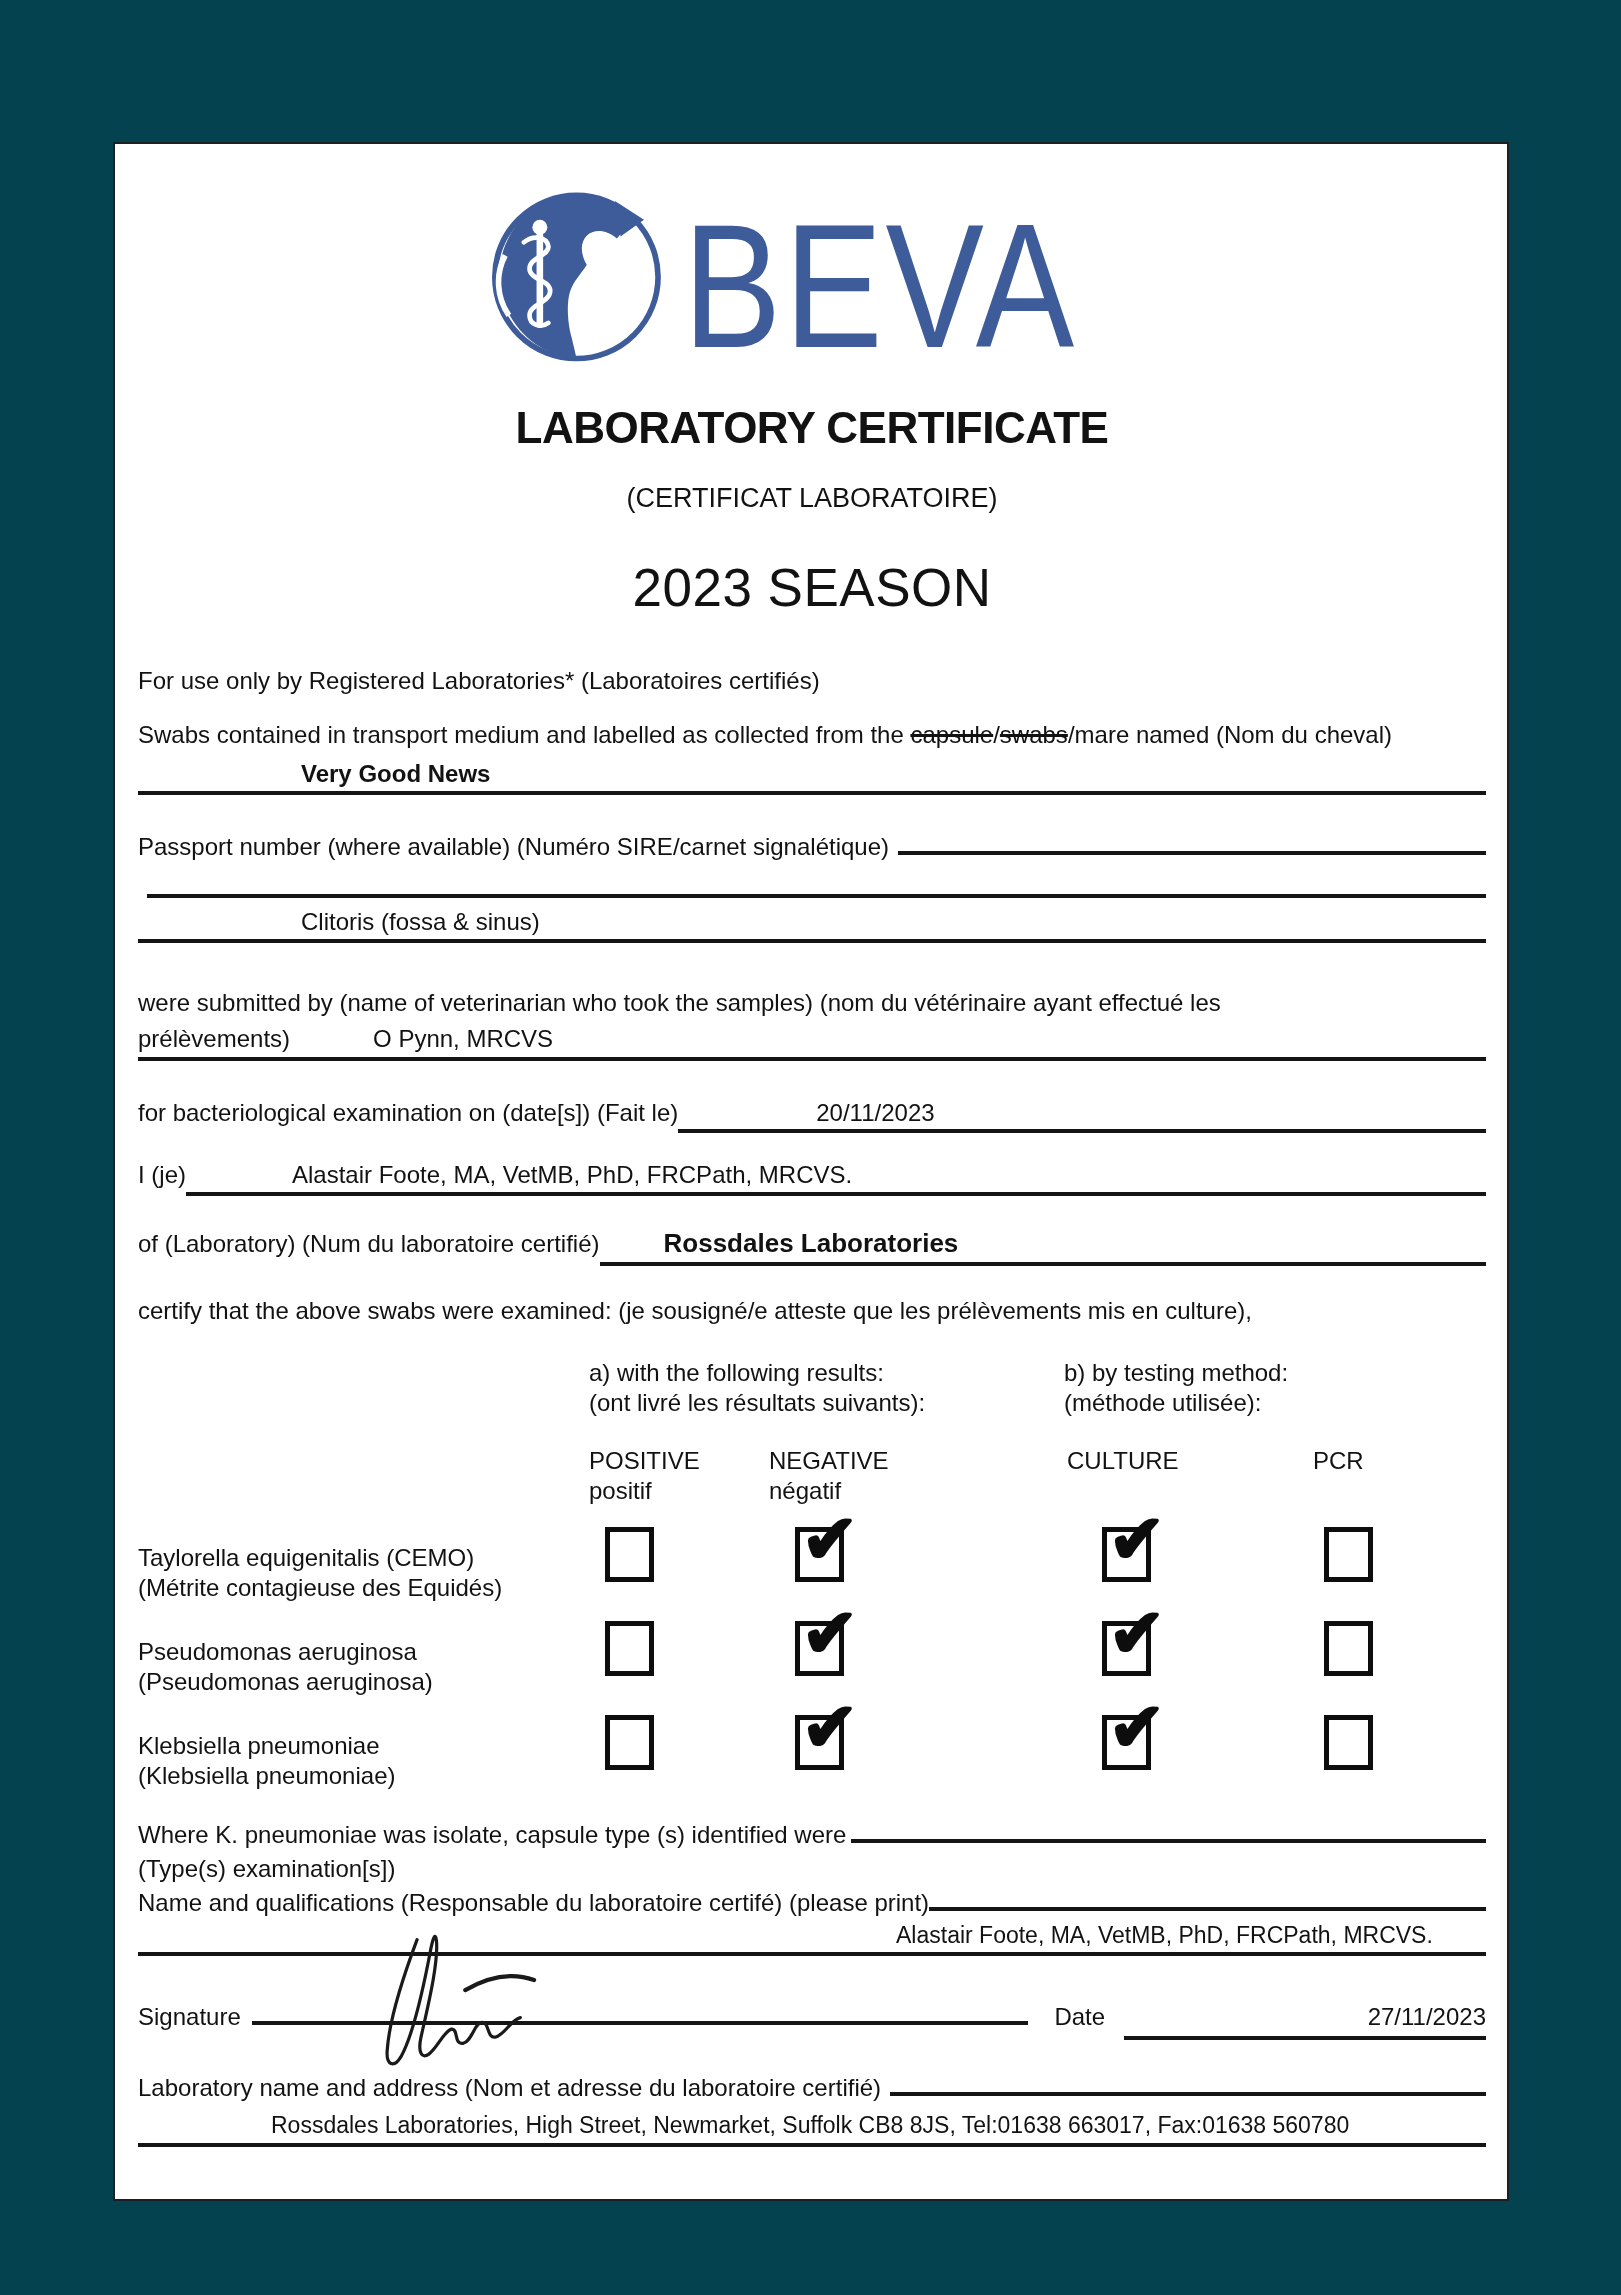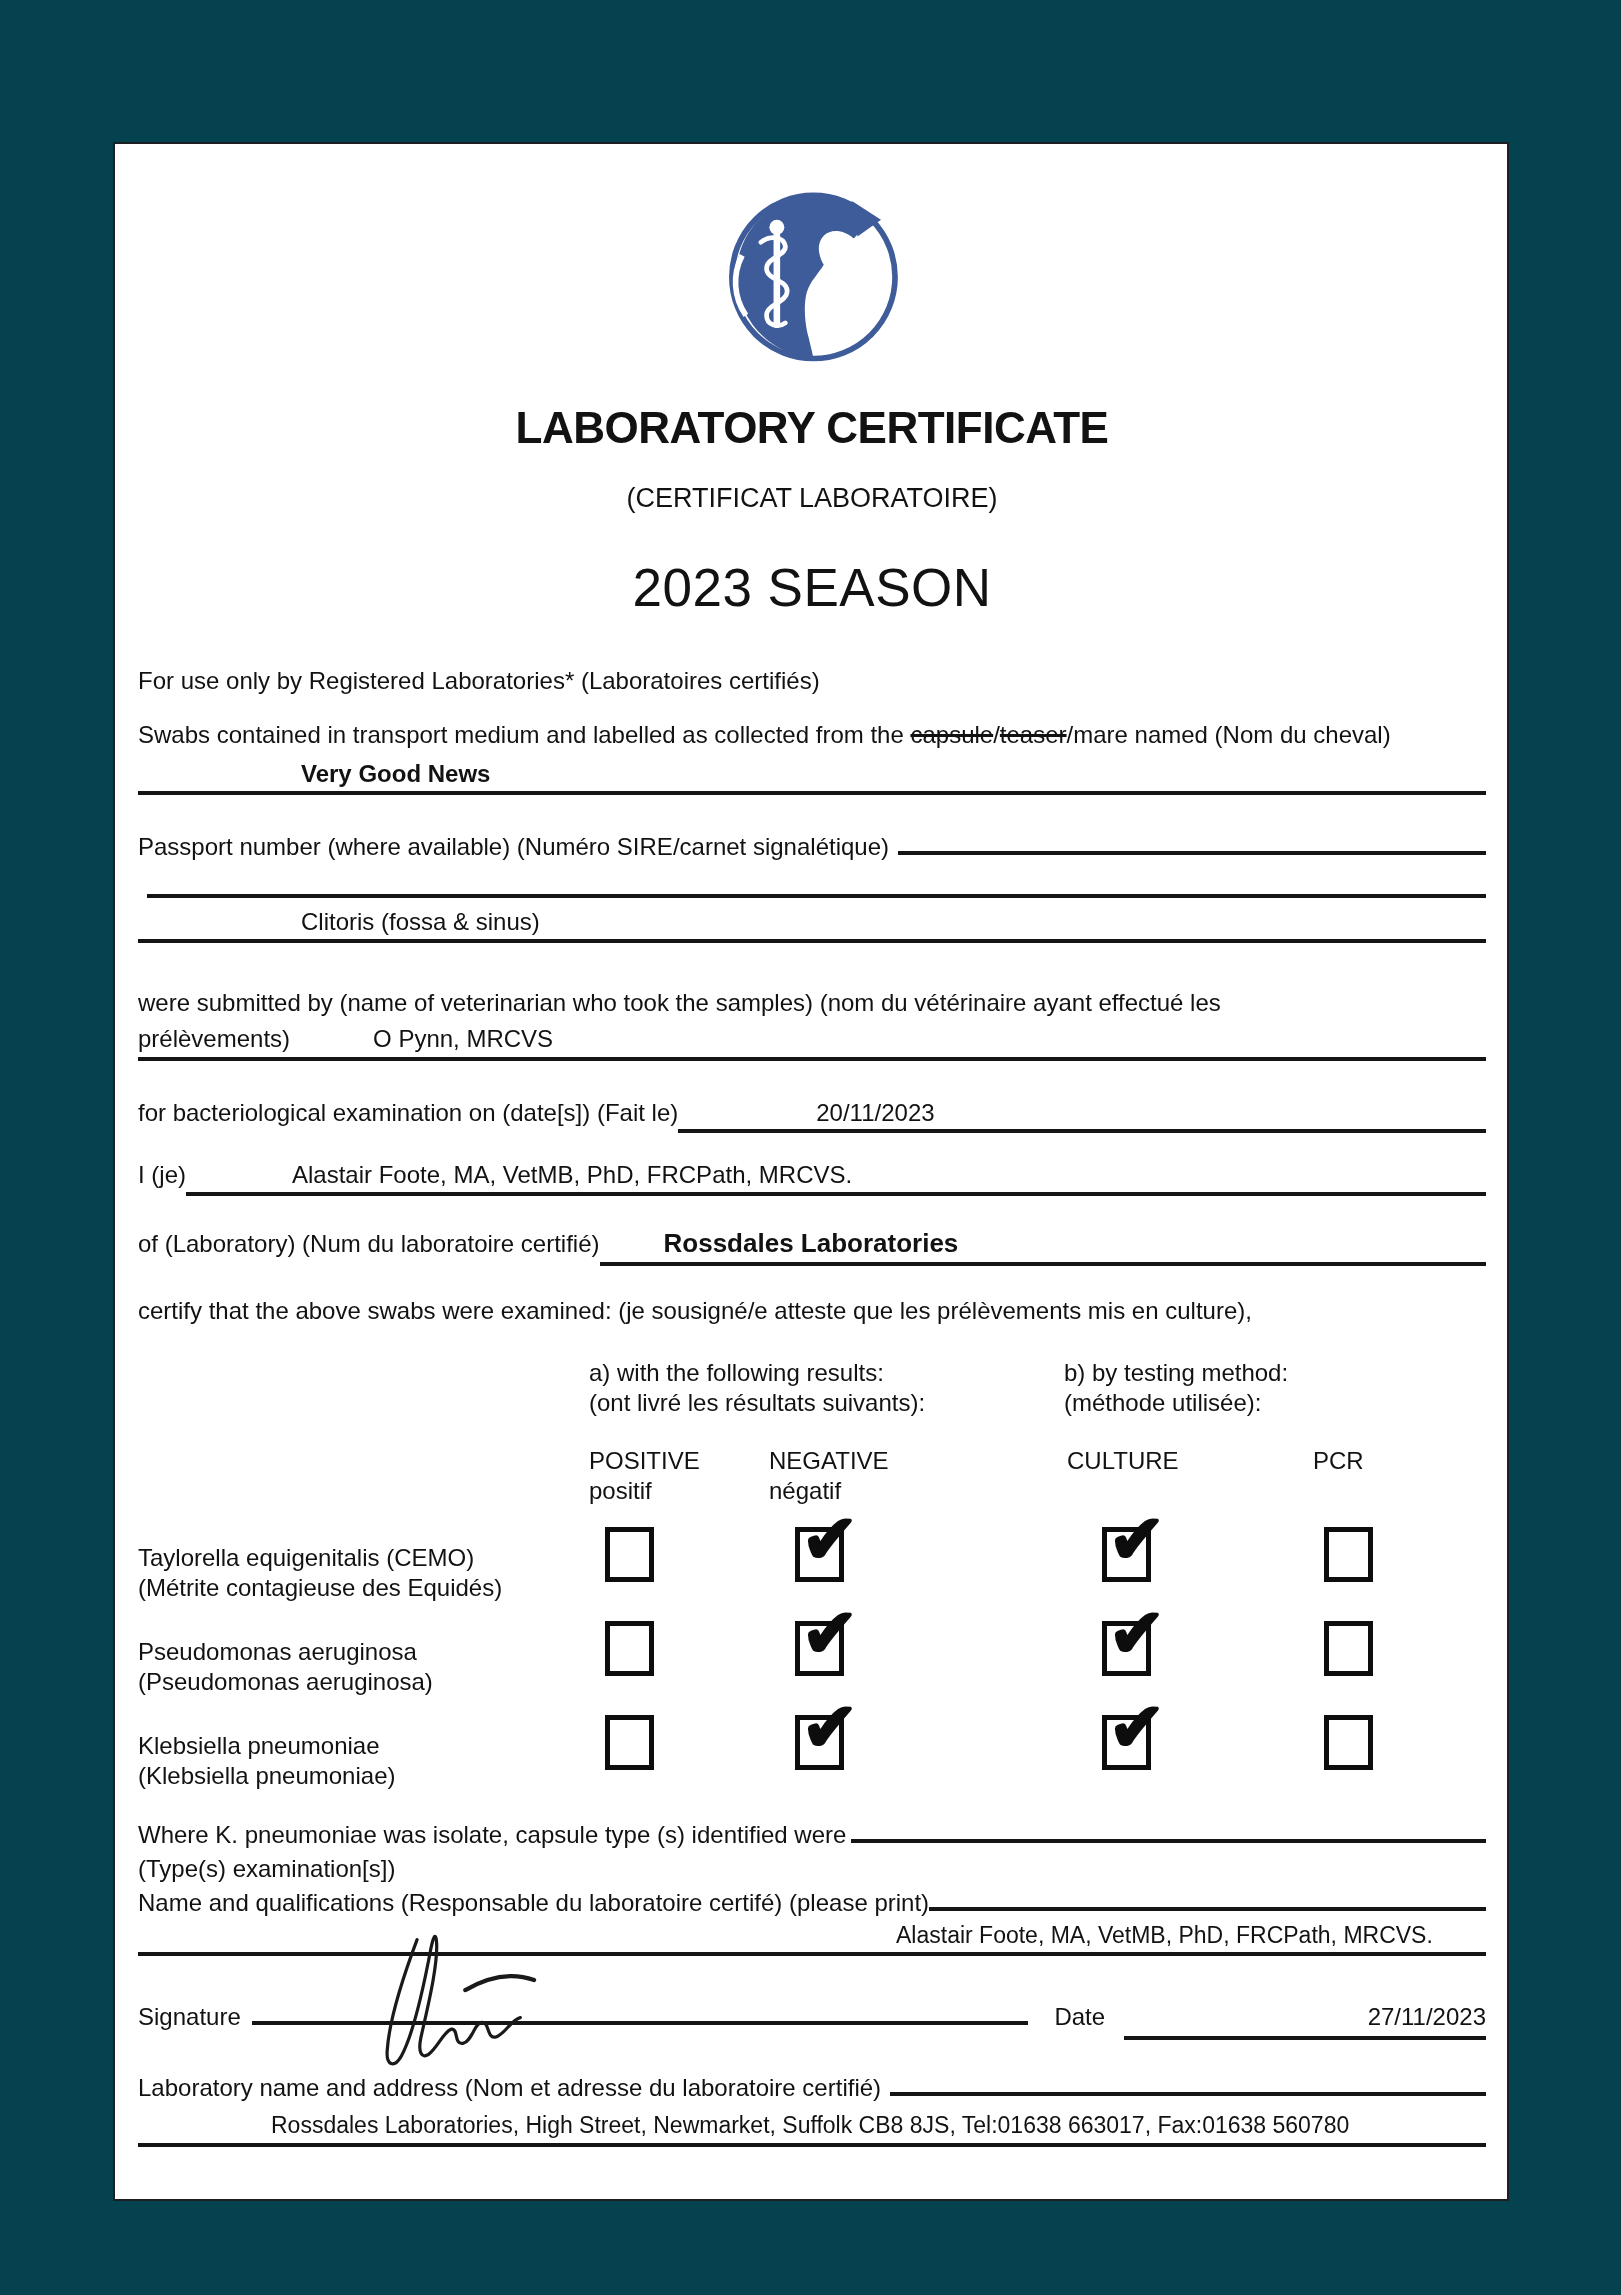--- a/index.html
+++ b/index.html
@@ -72,30 +72,35 @@
                    L149,60 C139,51 125,49 117,57 C109,65 111,78 117,88
                    C111,98 103,105 99,117 C95,131 97,152 101,166 C103,175 105,182 106,188 Z" fill="var(--logo-blue)"></path>
           <path d="M147,20 L178,40 L153,58 Z" fill="var(--logo-blue)"></path>
           <path d="M34,142 A62,62 0 0 1 30,78" fill="none" stroke="#ffffff" stroke-width="6"></path>
           <circle cx="67" cy="48" r="8" fill="#ffffff"></circle>
           <line x1="67" y1="56" x2="67" y2="152" stroke="#ffffff" stroke-width="7" stroke-linecap="round"></line>
           <path d="M50,64 C60,56 74,58 76,68 C78,78 56,80 56,92 C56,104 78,104 78,116
                    C78,128 56,130 56,142 C56,152 68,156 76,150" fill="none" stroke="#ffffff" stroke-width="5" stroke-linecap="round"></path>
         </svg>
       </span>
+      <span style="color:var(--logo-blue)">
+        <svg width="464" height="184" viewBox="0 0 1010 400" style="font-size:52px">
+          <text x="0" y="290" font-family="Liberation Sans, sans-serif" font-size="315" letter-spacing="6" fill="var(--logo-blue)" transform="scale(1.02,1.22)">BEVA</text>
+        </svg>
+      </span>
     </div>
 
     <div class="h-cert">LABORATORY CERTIFICATE</div>
     <div class="h-certfr">(CERTIFICAT LABORATOIRE)</div>
     <div class="h-season">2023 SEASON</div>
 
     <div class="p mt-big">For use only by Registered Laboratories* (Laboratoires certifiés)</div>
 
     <div class="p">
-      <span>Swabs contained in transport medium and labelled as collected from the </span><span class="strike">capsule</span><span>/</span><span class="strike">teaser</span><span>/mare named (Nom du cheval)</span>
+      <span>Swabs contained in transport medium and labelled as collected from the </span><span class="strike">capsule</span><span>/</span><span class="strike">swabs</span><span>/mare named (Nom du cheval)</span>
     </div>
 
     <div class="rule-row indent-val bold mt-sm">Very Good News</div>
 
     <div class="frow" style="margin-top:37px">
       <span class="lbl">Passport number (where available) (Numéro SIRE/carnet signalétique)</span>
       <span class="fill" style="margin-left:9.2px"></span>
     </div>
 
     <div class="frow mt-med">

